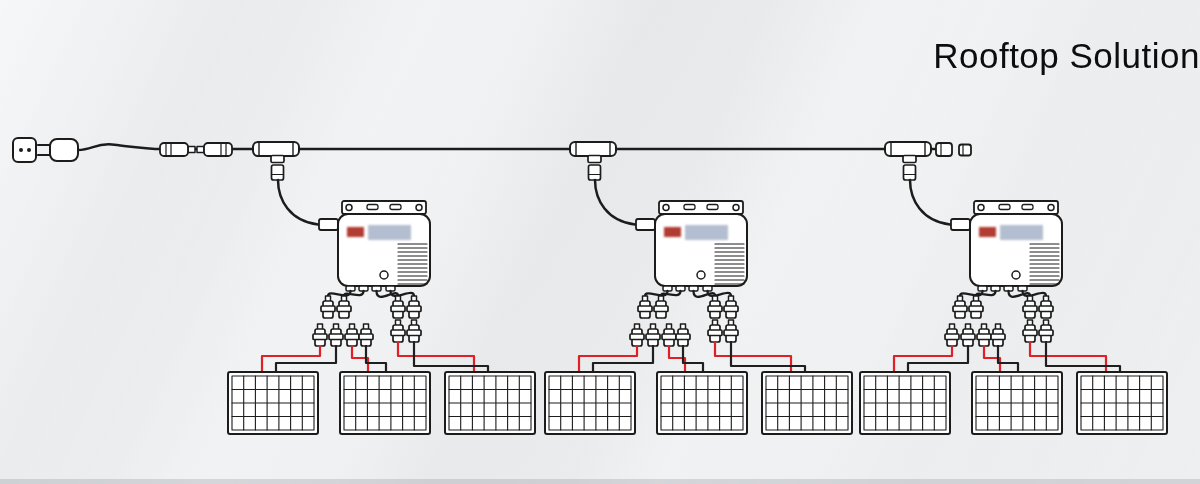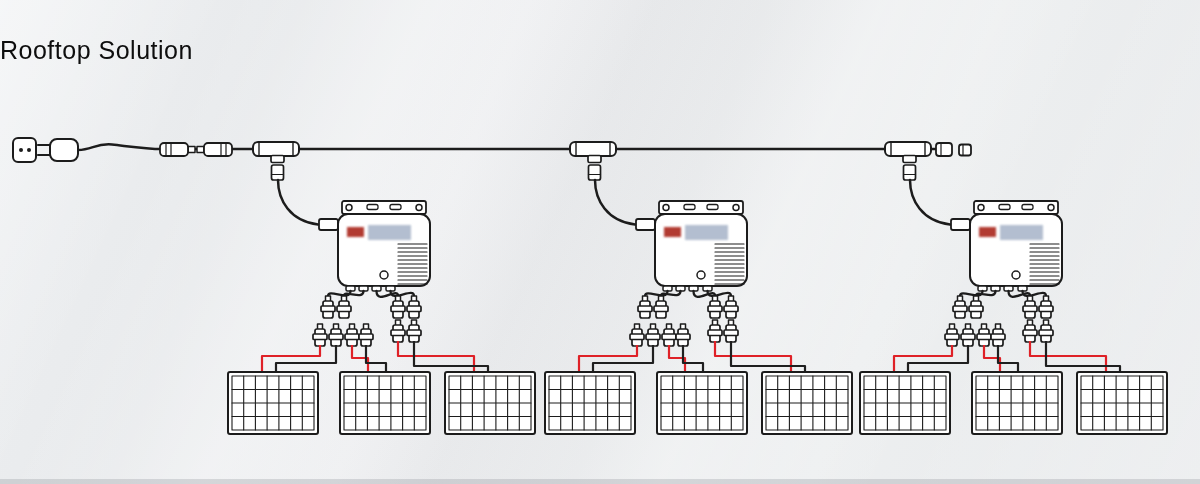--- a/index.html
+++ b/index.html
@@ -9,21 +9,21 @@
     background:linear-gradient(112deg,#eef0f2 0%,#e8eaec 22%,#f0f1f3 38%,#e6e8ea 55%,#edeff0 72%,#e7e9eb 100%);
     overflow:hidden;
     font-family:"Liberation Sans",sans-serif;
   }
   .stage::after{
     content:"";position:absolute;inset:0;pointer-events:none;
     background:linear-gradient(115deg,rgba(255,255,255,.45) 0%,rgba(255,255,255,0) 16%,rgba(255,255,255,.30) 30%,rgba(0,0,0,.015) 46%,rgba(255,255,255,.35) 62%,rgba(255,255,255,0) 78%,rgba(255,255,255,.28) 100%);
   }
   h1.title{
     position:absolute;top:36px;left:0;right:0;margin:0;
-    text-align:left;font-size:25px;font-weight:400;letter-spacing:.5px;
+    text-align:right;font-size:35px;font-weight:400;letter-spacing:.5px;
     color:var(--title-color,#0d0d0d);z-index:2;
   }
   svg.diagram{position:absolute;left:0;top:0;z-index:1;}
   .bottom-edge{position:absolute;left:0;right:0;bottom:0;height:5px;background:rgba(110,116,124,.22);z-index:3;}
   .ln{stroke:var(--line,#1c1c1c);fill:none;stroke-linecap:round;stroke-linejoin:round;}
   .pc{fill:var(--panel-fill,#ffffff);stroke:var(--line,#1c1c1c);stroke-linejoin:round;}
   .wr{fill:none;stroke:var(--wire-red,#df2127);stroke-linejoin:round;}
   .wb{fill:none;stroke:var(--wire-black,#1f1f1f);stroke-linejoin:round;}
 </style>
 </head>

